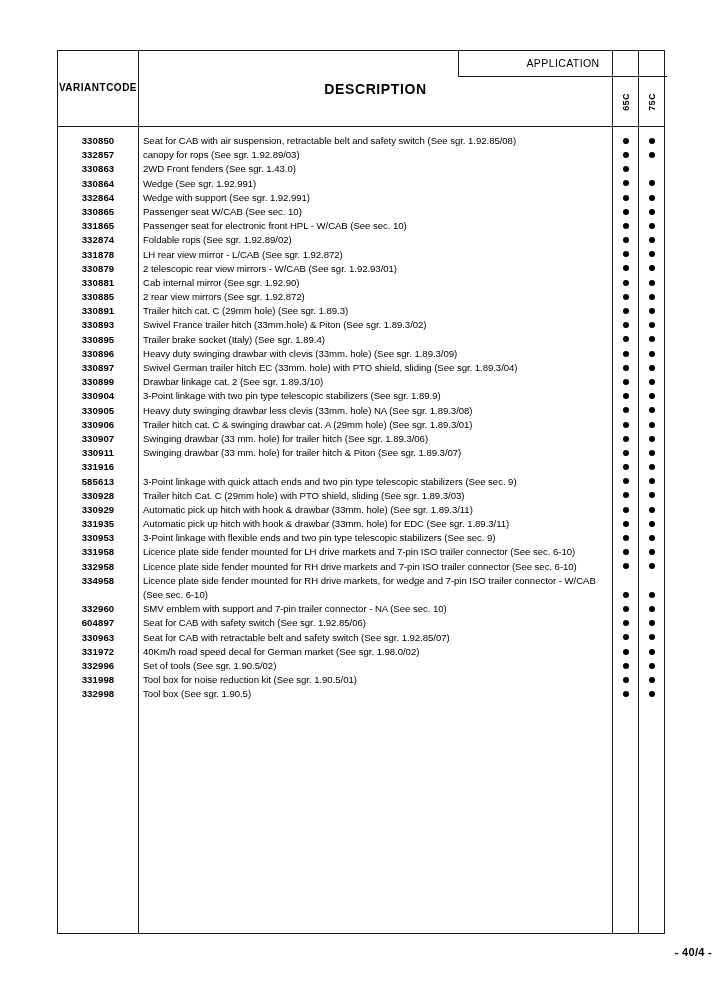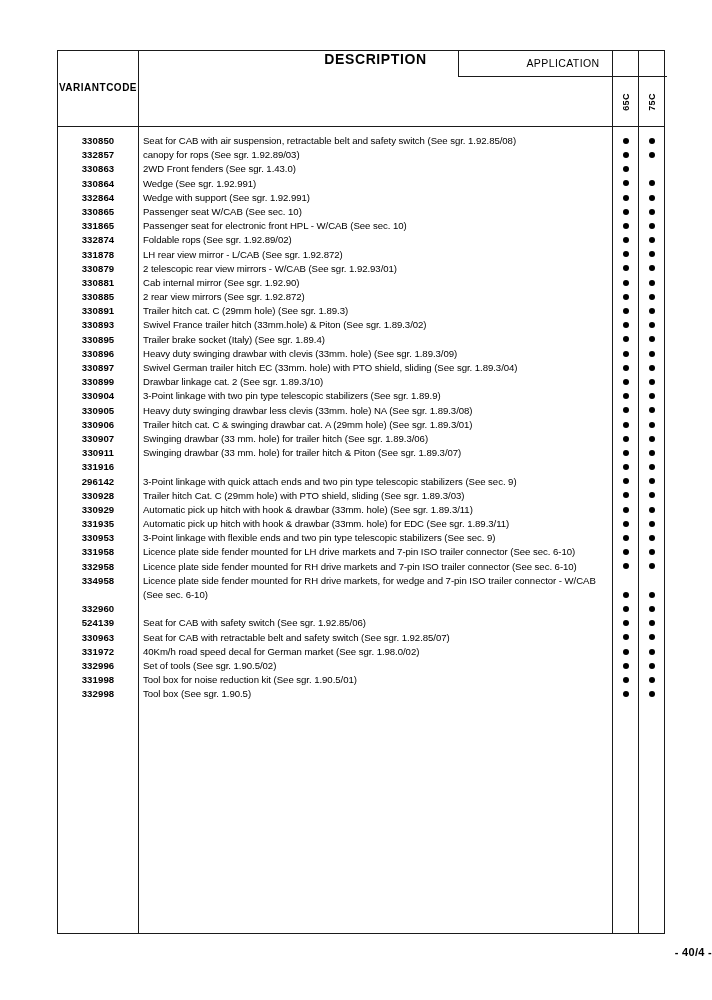--- a/index.html
+++ b/index.html
@@ -98,20 +98,21 @@
     letter-spacing: 0.5px;
   }
 
   .desc-cell {
     position: absolute;
     left: 81px;
     top: 0;
     width: 473px;
     height: 75px;
     display: flex;
+    align-items: center;
     justify-content: center;
   }
   .desc-label {
     font-size: 14px;
     font-weight: bold;
     letter-spacing: 0.6px;
   }
 
   .rot-cell {
     position: absolute;
@@ -369,21 +370,21 @@
           <div class="r-desc">Swinging drawbar (33 mm. hole) for trailer hitch &amp; Piton (See sgr. 1.89.3/07)</div>
           <div class="r-dot c65"><span class="dot"></span></div>
           <div class="r-dot c75"><span class="dot"></span></div>
         </div>
         <div class="row">
           <div class="r-code">331916</div>
           <div class="r-dot c65"><span class="dot"></span></div>
           <div class="r-dot c75"><span class="dot"></span></div>
         </div>
         <div class="row">
-          <div class="r-code">296142</div>
+          <div class="r-code">585613</div>
           <div class="r-desc">3-Point linkage with quick attach ends and two pin type telescopic stabilizers (See sec. 9)</div>
           <div class="r-dot c65"><span class="dot"></span></div>
           <div class="r-dot c75"><span class="dot"></span></div>
         </div>
         <div class="row">
           <div class="r-code">330928</div>
           <div class="r-desc">Trailer hitch Cat. C (29mm hole) with PTO shield, sliding (See sgr. 1.89.3/03)</div>
           <div class="r-dot c65"><span class="dot"></span></div>
           <div class="r-dot c75"><span class="dot"></span></div>
         </div>
@@ -424,25 +425,26 @@
           <div class="r-dot c75"></div>
         </div>
         <div class="row">
           <div class="r-code"></div>
           <div class="r-desc">(See sec. 6-10)</div>
           <div class="r-dot c65"><span class="dot"></span></div>
           <div class="r-dot c75"><span class="dot"></span></div>
         </div>
         <div class="row">
           <div class="r-code">332960</div>
-          <div class="r-dot c65"><span class="dot"></span></div>
-          <div class="r-dot c75"><span class="dot"></span></div>
-        </div>
-        <div class="row">
-          <div class="r-code">524139</div>
+          <div class="r-desc">SMV emblem with support and 7-pin trailer connector - NA (See sec. 10)</div>
+          <div class="r-dot c65"><span class="dot"></span></div>
+          <div class="r-dot c75"><span class="dot"></span></div>
+        </div>
+        <div class="row">
+          <div class="r-code">604897</div>
           <div class="r-desc">Seat for CAB with safety switch (See sgr. 1.92.85/06)</div>
           <div class="r-dot c65"><span class="dot"></span></div>
           <div class="r-dot c75"><span class="dot"></span></div>
         </div>
         <div class="row">
           <div class="r-code">330963</div>
           <div class="r-desc">Seat for CAB with retractable belt and safety switch (See sgr. 1.92.85/07)</div>
           <div class="r-dot c65"><span class="dot"></span></div>
           <div class="r-dot c75"><span class="dot"></span></div>
         </div>

